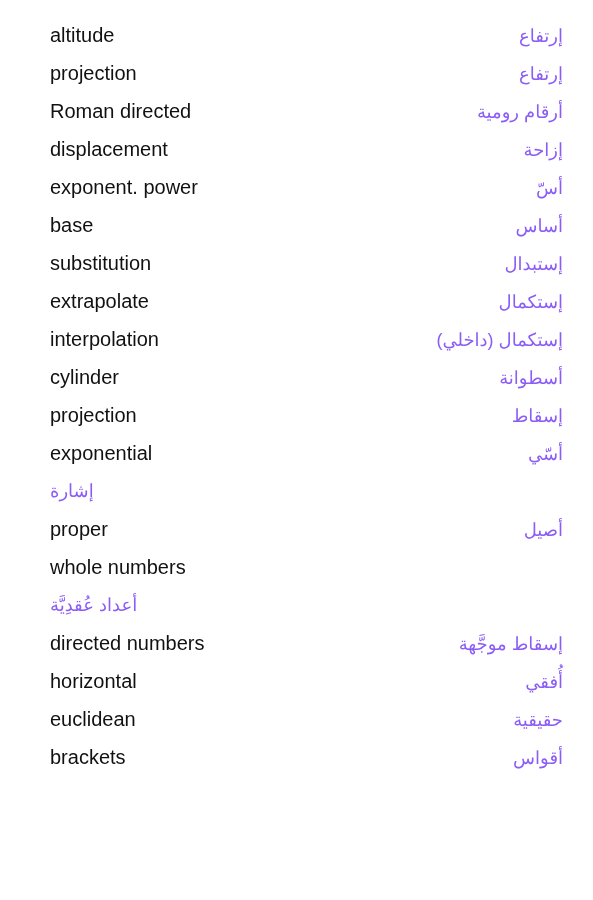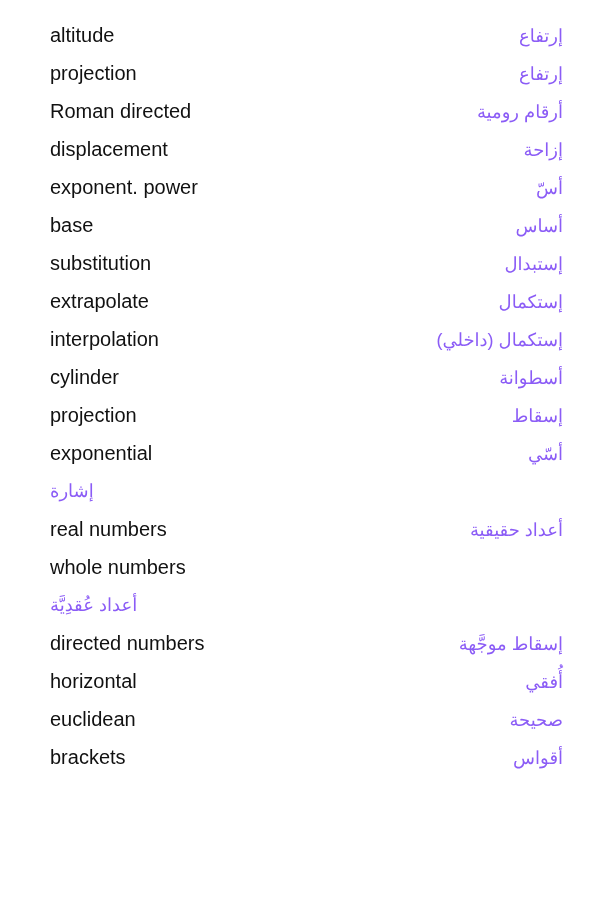--- a/index.html
+++ b/index.html
@@ -96,38 +96,38 @@
       <span class="arabic-term">إسقاط</span>
     </div>
     <div class="vocab-row">
       <span class="english-term">exponential</span>
       <span class="arabic-term">أسّي</span>
     </div>
     <div class="vocab-row">
       <span class="arabic-term">إشارة</span>
     </div>
     <div class="vocab-row">
-      <span class="english-term">real numbers</span>
-      <span class="arabic-term">أعداد حقيقية</span>
+      <span class="english-term">proper</span>
+      <span class="arabic-term">أصيل</span>
     </div>
     <div class="vocab-row">
       <span class="english-term">whole numbers</span>
     </div>
     <div class="vocab-row">
       <span class="arabic-term">أعداد عُقدِيَّة</span>
     </div>
     <div class="vocab-row">
       <span class="english-term">directed numbers</span>
       <span class="arabic-term">إسقاط موجَّهة</span>
     </div>
     <div class="vocab-row">
       <span class="english-term">horizontal</span>
       <span class="arabic-term">أُفقي</span>
     </div>
     <div class="vocab-row">
       <span class="english-term">euclidean</span>
-      <span class="arabic-term">صحيحة</span>
+      <span class="arabic-term">حقيقية</span>
     </div>
     <div class="vocab-row">
       <span class="english-term">brackets</span>
       <span class="arabic-term">أقواس</span>
     </div>
   </div>
 
 </body></html>

